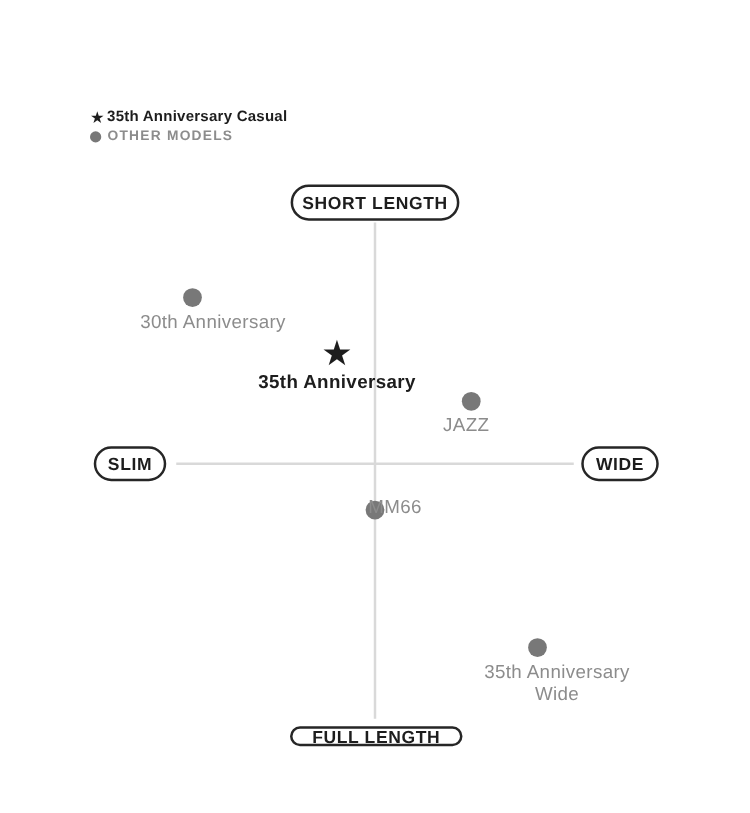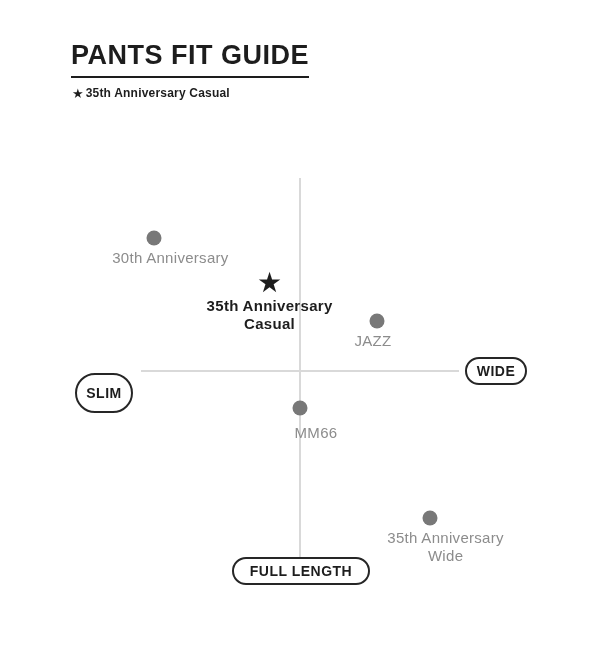--- a/index.html
+++ b/index.html
@@ -50,22 +50,22 @@
 
   .pill{
     position:absolute;transform:translate(-50%,-50%);
     border:2px solid var(--pill_border,#262626);border-radius:999px;
     background:var(--background,#fff);
     display:flex;align-items:center;justify-content:center;
     font-size:14px;font-weight:700;letter-spacing:0.5px;color:var(--ink,#1d1d1d);
     white-space:nowrap;z-index:2;
   }
   .pill-top{left:300px;top:162px;width:135px;height:29px;}
-  .pill-bottom{left:301px;top:571px;width:138px;height:28px;}
-  .pill-left{left:104px;top:393px;width:58px;height:40px;text-align:right;}
+  .pill-bottom{left:301px;top:589px;width:138px;height:16px;}
+  .pill-left{left:104px;top:371px;width:58px;height:28px;text-align:right;}
   .pill-right{left:496px;top:371px;width:62px;height:28px;}
 
   
   .marker-dot{
     position:absolute;width:15px;height:15px;border-radius:50%;
     background:var(--dot_gray,#787878);transform:translate(-50%,-50%);z-index:3;
   }
   .marker-star{
     position:absolute;font-size:28px;line-height:1;color:var(--ink,#1d1d1d);
     transform:translate(-50%,-54%);z-index:3;
@@ -75,33 +75,39 @@
     font-size:15px;line-height:18px;white-space:nowrap;letter-spacing:0.3px;z-index:3;
   }
   .label-gray{color:var(--label_gray,#8c8c8c);margin-left:16px;}
   .label-ink{color:var(--ink,#1d1d1d);font-weight:600;}
 </style>
 </head>
 <body>
 
 <div class="canvas">
 
-  <h1 class="title">PANTS FIT GUIDE</h1>
 
   <div class="legend">
     <div class="legend-row">
       <span class="legend-star-glyph">★</span>
       <span class="legend-star-text">35th Anniversary Casual</span>
+    </div>
+    <div class="legend-row">
+      <span class="legend-dot-glyph"></span>
+      <span class="legend-dot-text">OTHER MODELS</span>
     </div>
   </div>
 
   <div class="plot">
     <div class="axis-v"></div>
     <div class="axis-h"></div>
 
+    <div class="pill pill-top">
+      <span>SHORT LENGTH</span>
+    </div>
     <div class="pill pill-bottom">
       <span>FULL LENGTH</span>
     </div>
     <div class="pill pill-left">
       <span>SLIM</span>
     </div>
     <div class="pill pill-right">
       <span>WIDE</span>
     </div>
 
@@ -109,32 +115,31 @@
         <div>
           <div class="marker-dot" style="left: 154.4px; top: 237.83px;"></div>
           <div class="point-label label-gray" style="left: 154.4px; top: 248.83px;">
             <div>30th Anniversary</div>
           </div>
         </div>
         <div>
           <div class="marker-star" style="left: 269.6px; top: 284.15px;">★</div>
           <div class="point-label label-ink" style="left: 269.6px; top: 297.15px;">
             <div>35th Anniversary</div>
-            <div>Casual</div>
           </div>
         </div>
         <div>
           <div class="marker-dot" style="left: 376.8px; top: 320.82px;"></div>
           <div class="point-label label-gray" style="left: 357px; top: 331.82px;">
             <div>JAZZ</div>
           </div>
         </div>
         <div>
           <div class="marker-dot" style="left: 300px; top: 407.67px;"></div>
-          <div class="point-label label-gray" style="left: 300px; top: 424px;">
+          <div class="point-label label-gray" style="left: 300px; top: 397px;">
             <div>MM66</div>
           </div>
         </div>
         <div>
           <div class="marker-dot" style="left: 429.6px; top: 517.68px;"></div>
           <div class="point-label label-gray" style="left: 429.6px; top: 528.68px;">
             <div>35th Anniversary</div>
             <div>Wide</div>
           </div>
         </div>

